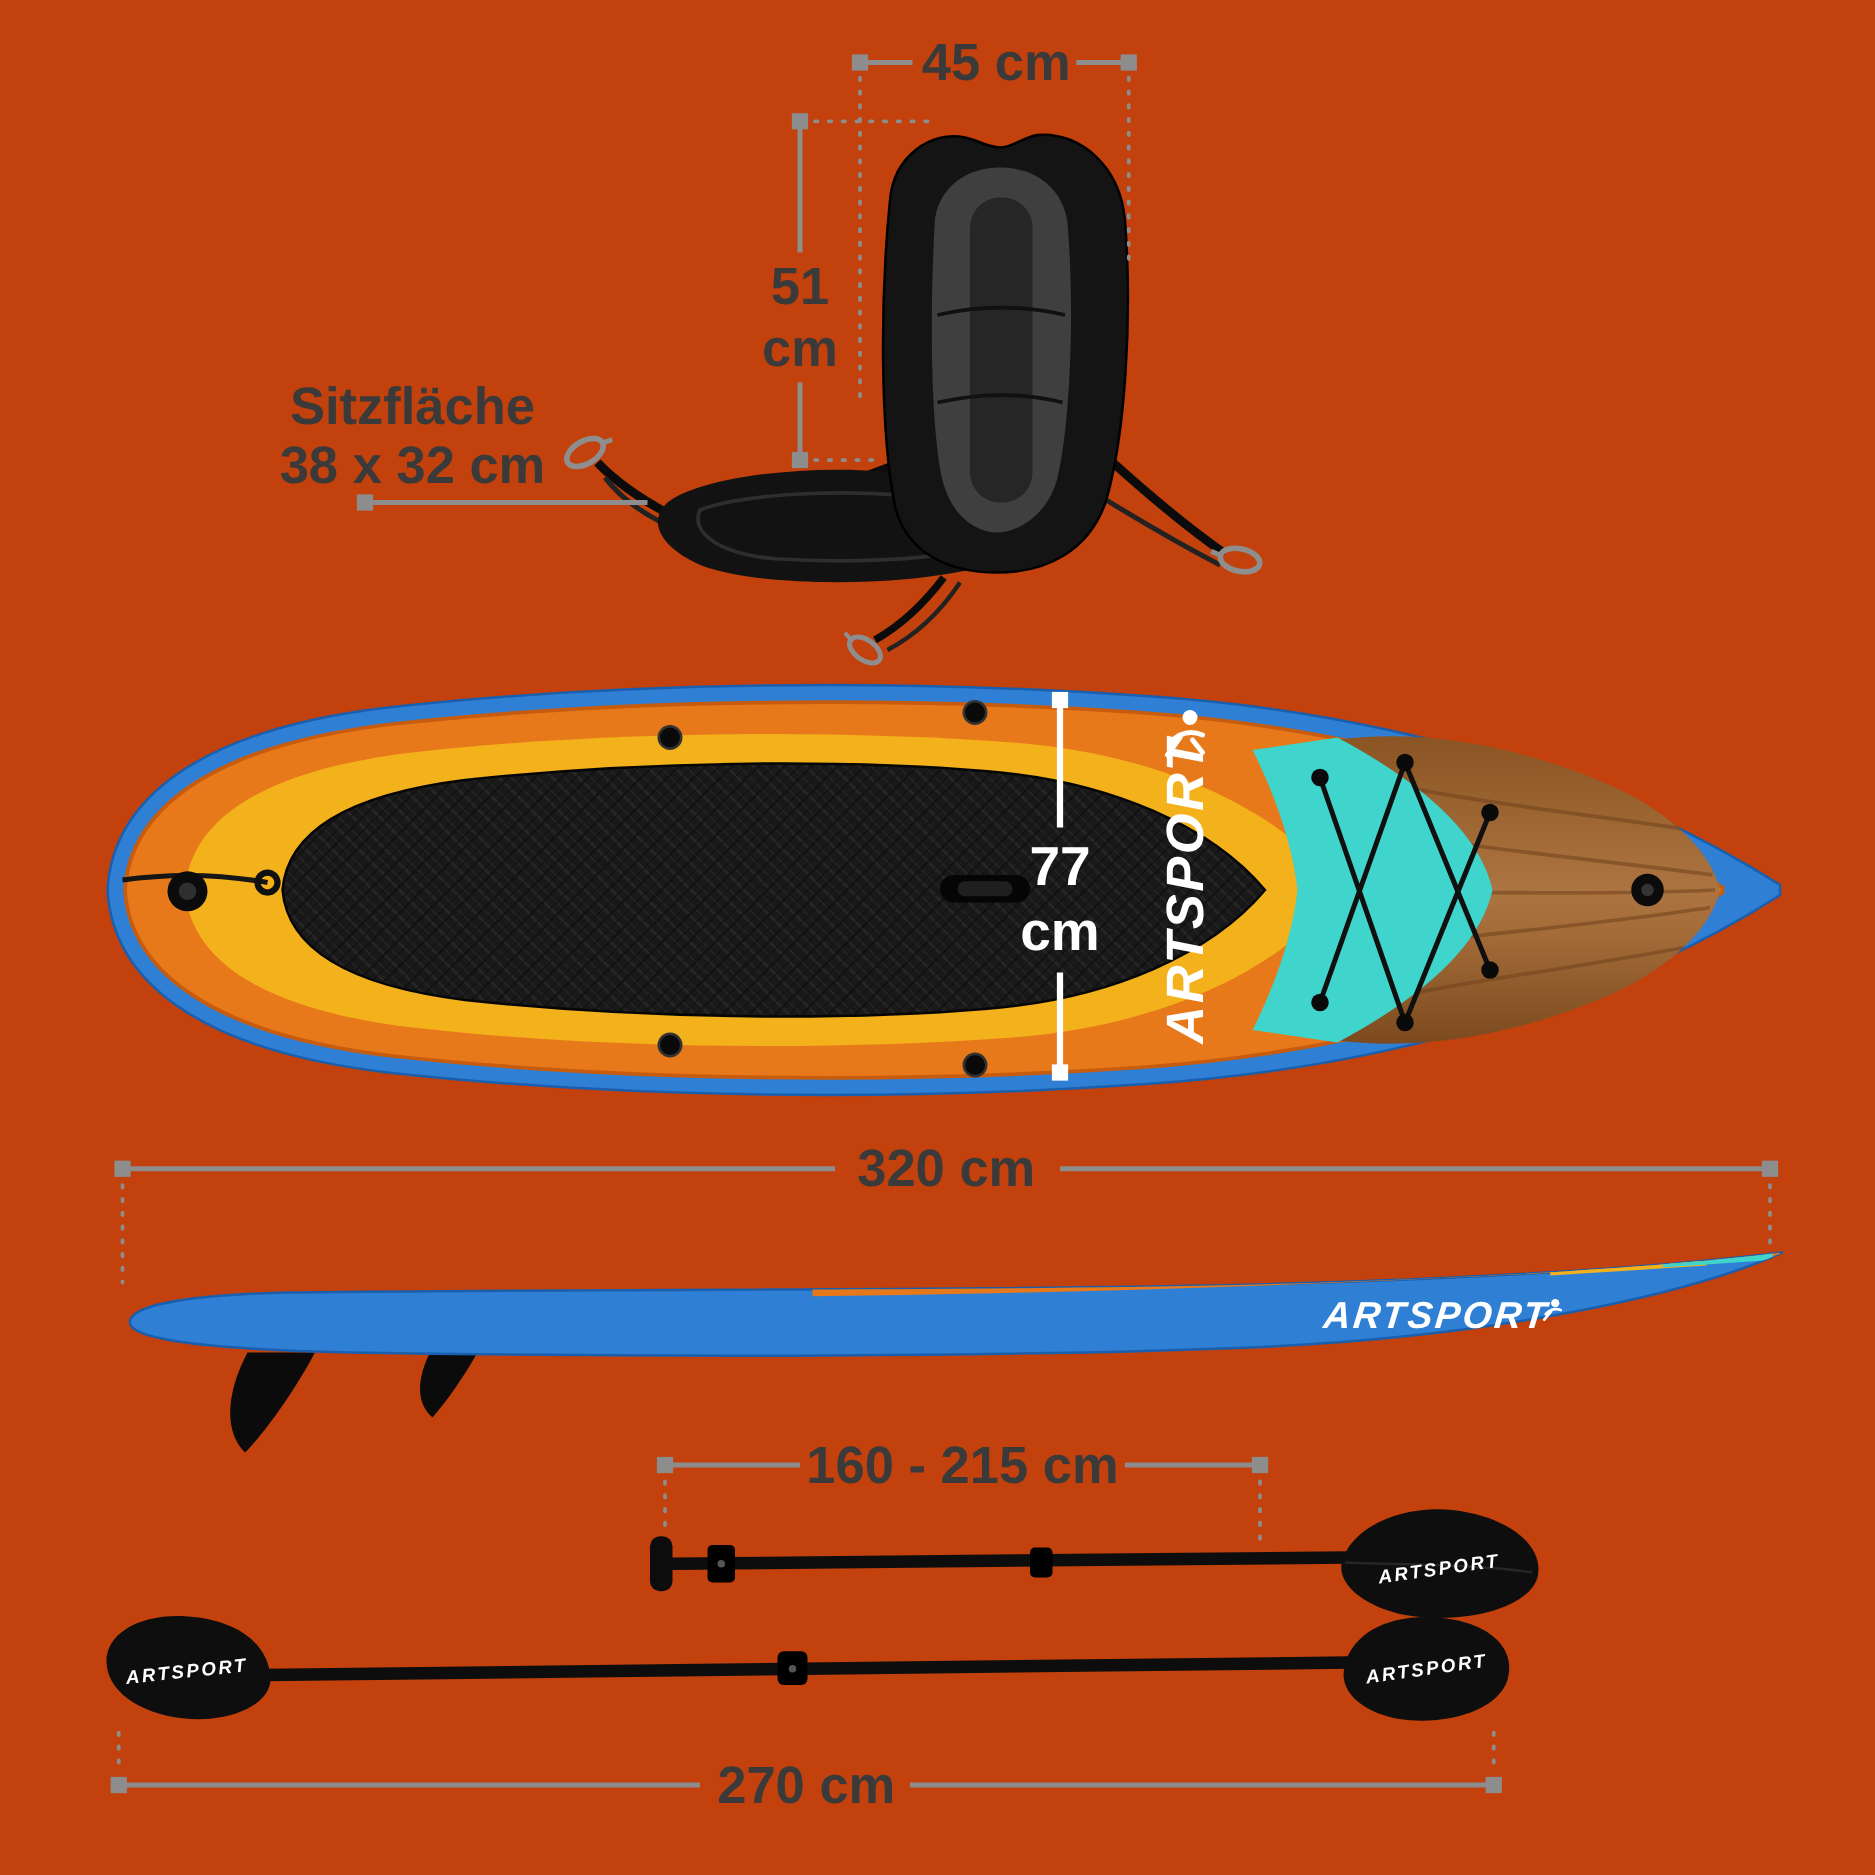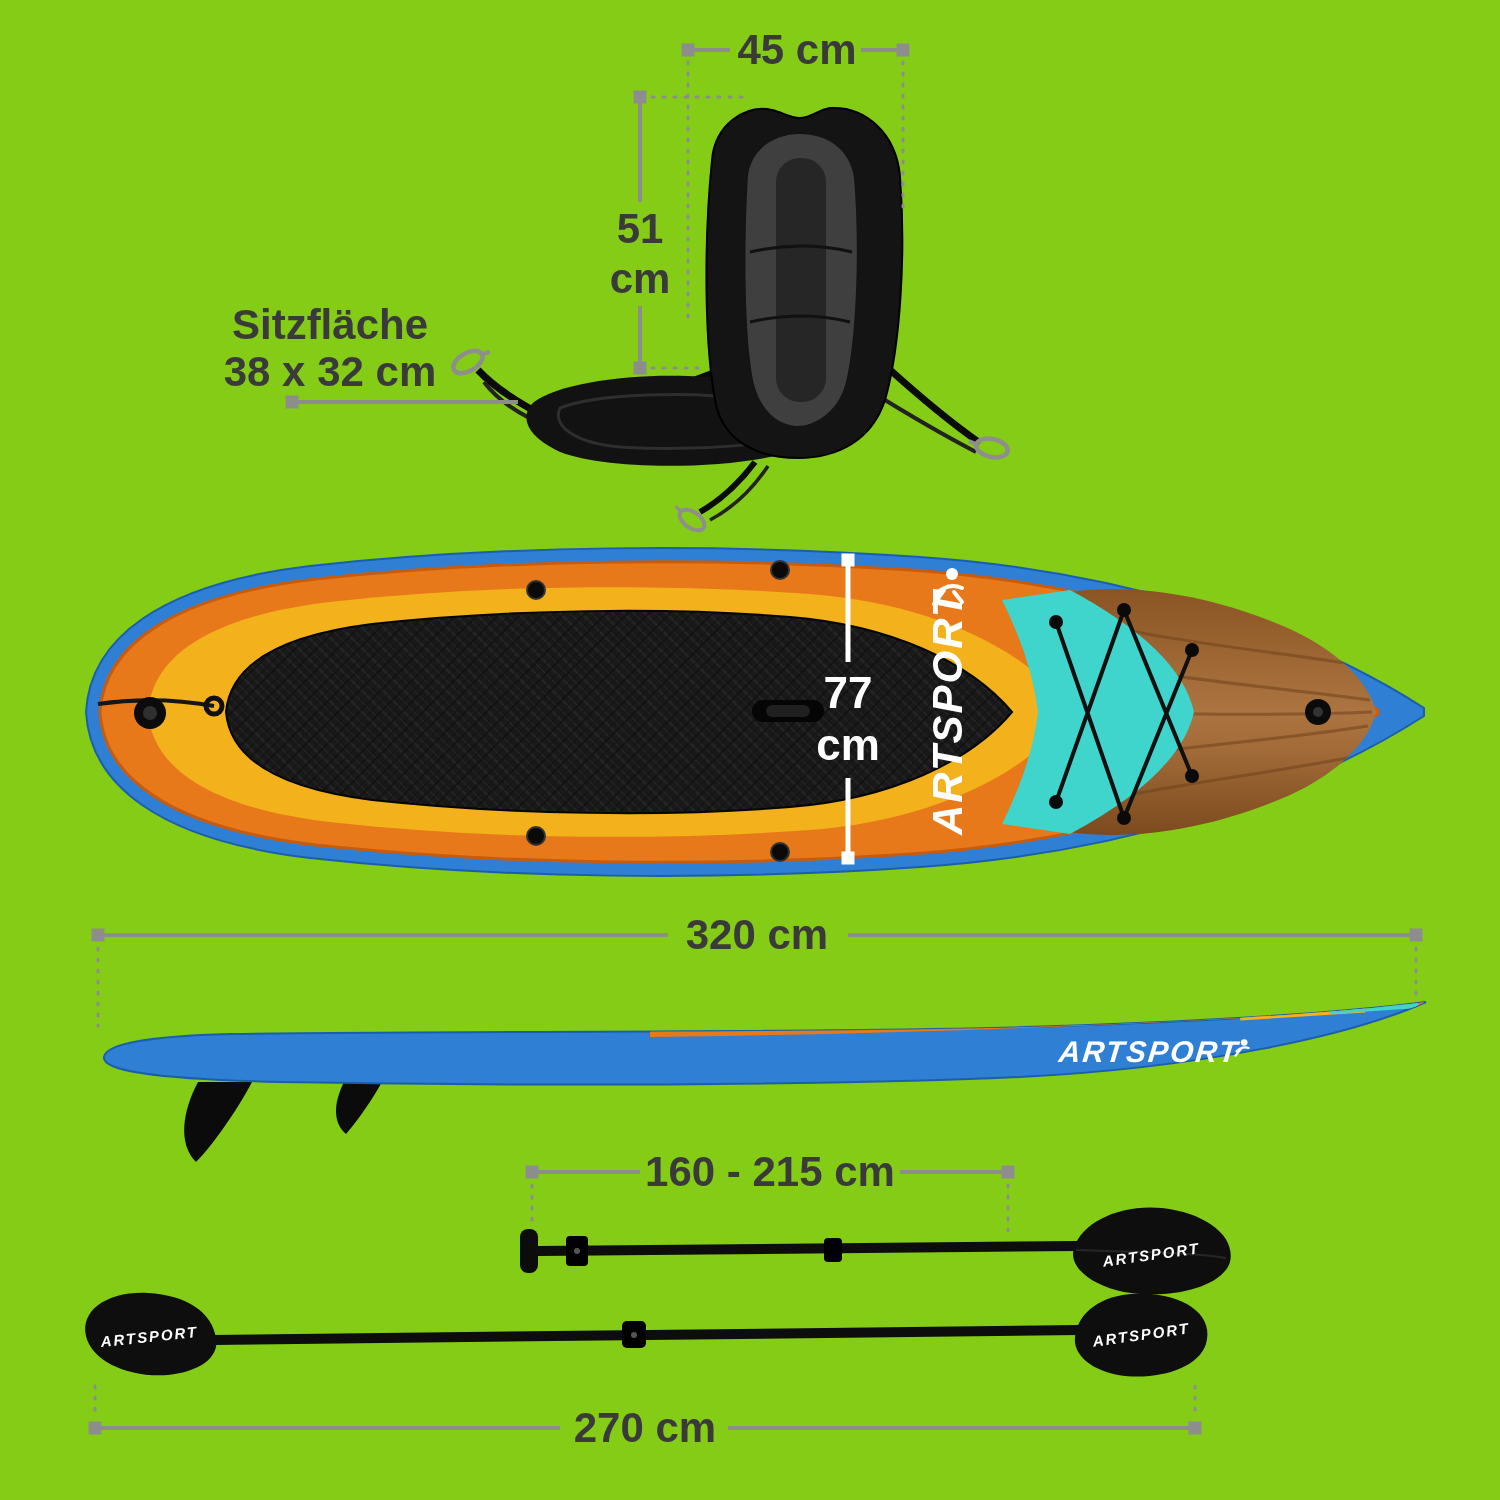--- a/index.html
+++ b/index.html
@@ -9,21 +9,21 @@
     --deck_orange:#e8791a;
     --accent_yellow:#f3b11c;
     --accent_teal:#3fd4cc;
     --wood_brown:#94622f;
     --pad_black:#191919;
   }
   html,body{margin:0;padding:0;background:#fff;}
   .canvas{
     position:relative;
     width:1500px;height:1500px;
-    background:#84cc16;
+    background:#c2410c;
     font-family:"Liberation Sans",sans-serif;
     overflow:hidden;
   }
   svg{display:block;}
   svg text{font-family:"Liberation Sans",sans-serif;}
   .dim-line{stroke:var(--dim_line);stroke-width:4;fill:none;}
   .dim-dot{stroke:var(--dim_line);stroke-width:3;stroke-dasharray:2 9;stroke-linecap:round;fill:none;}
   .dim-sq{fill:var(--dim_line);}
   .dim-text{fill:var(--dim_text);font-weight:700;font-size:42px;}
   .dim-text-white{fill:#ffffff;font-weight:700;font-size:44px;}

